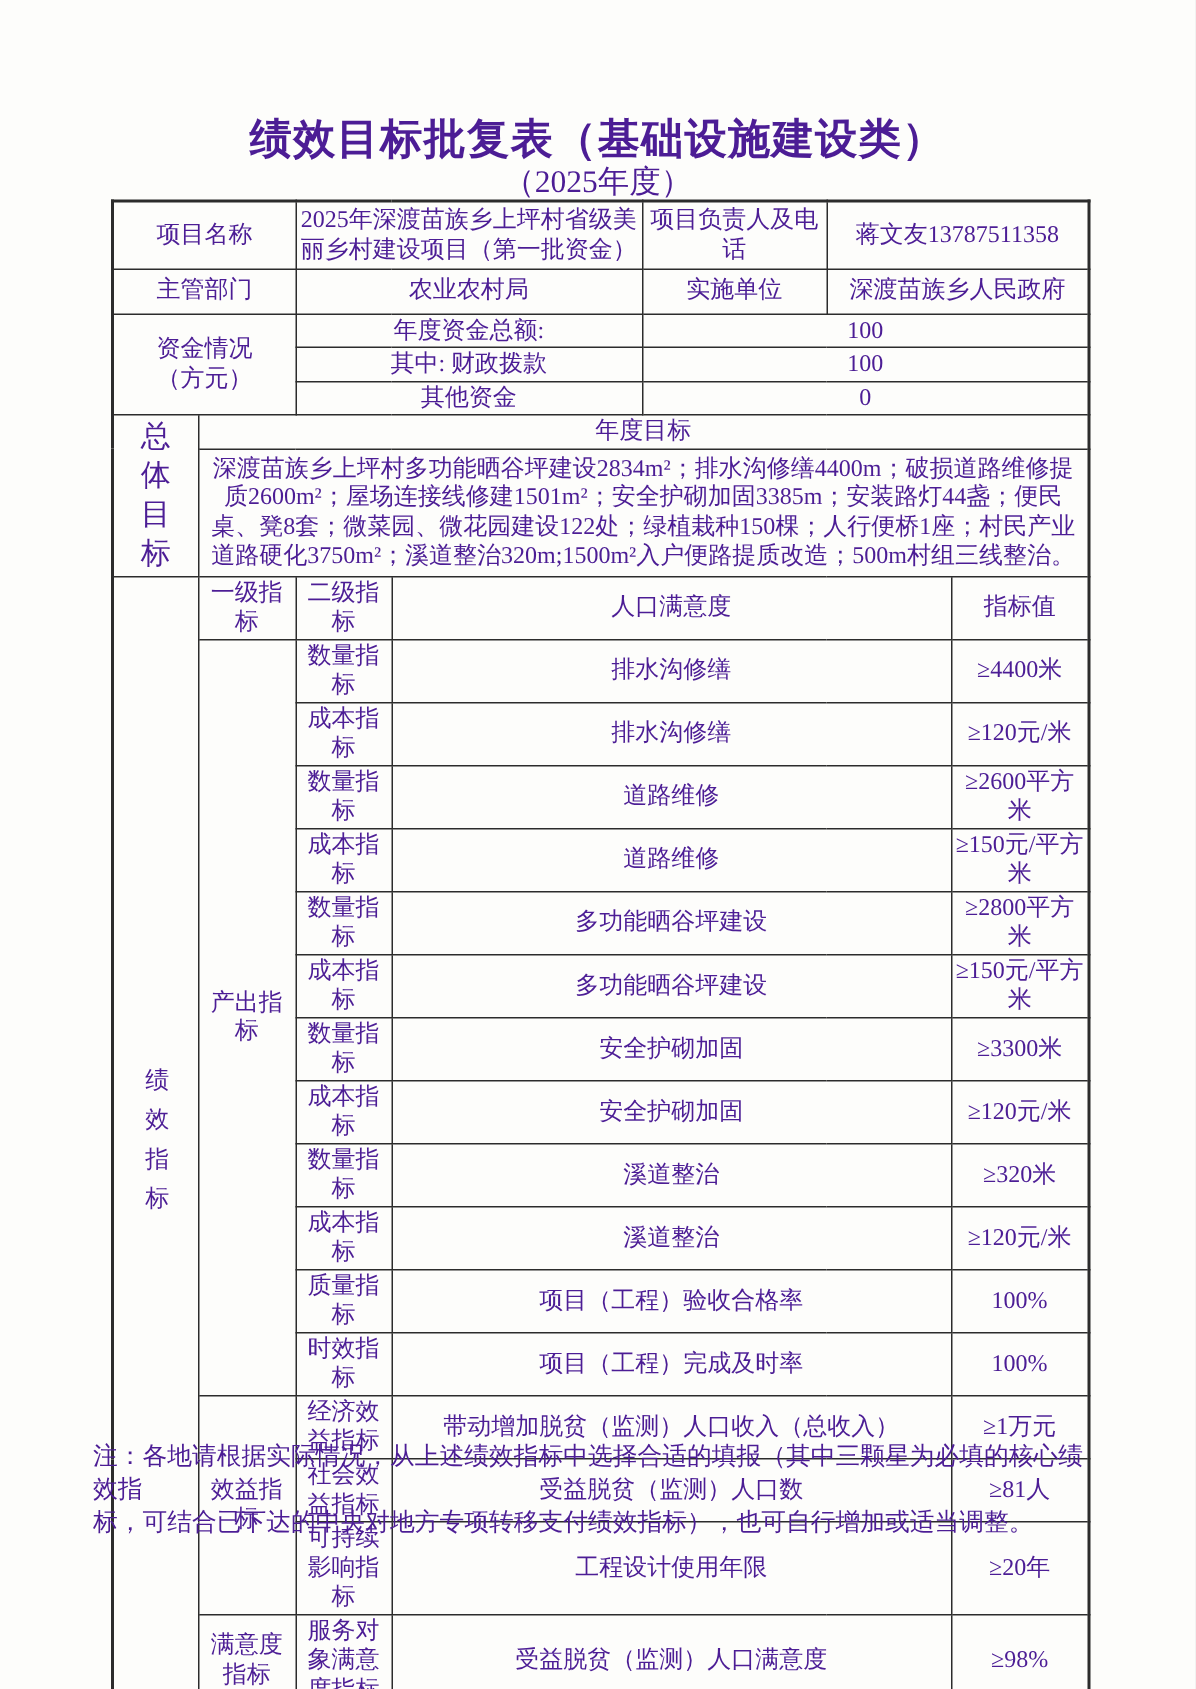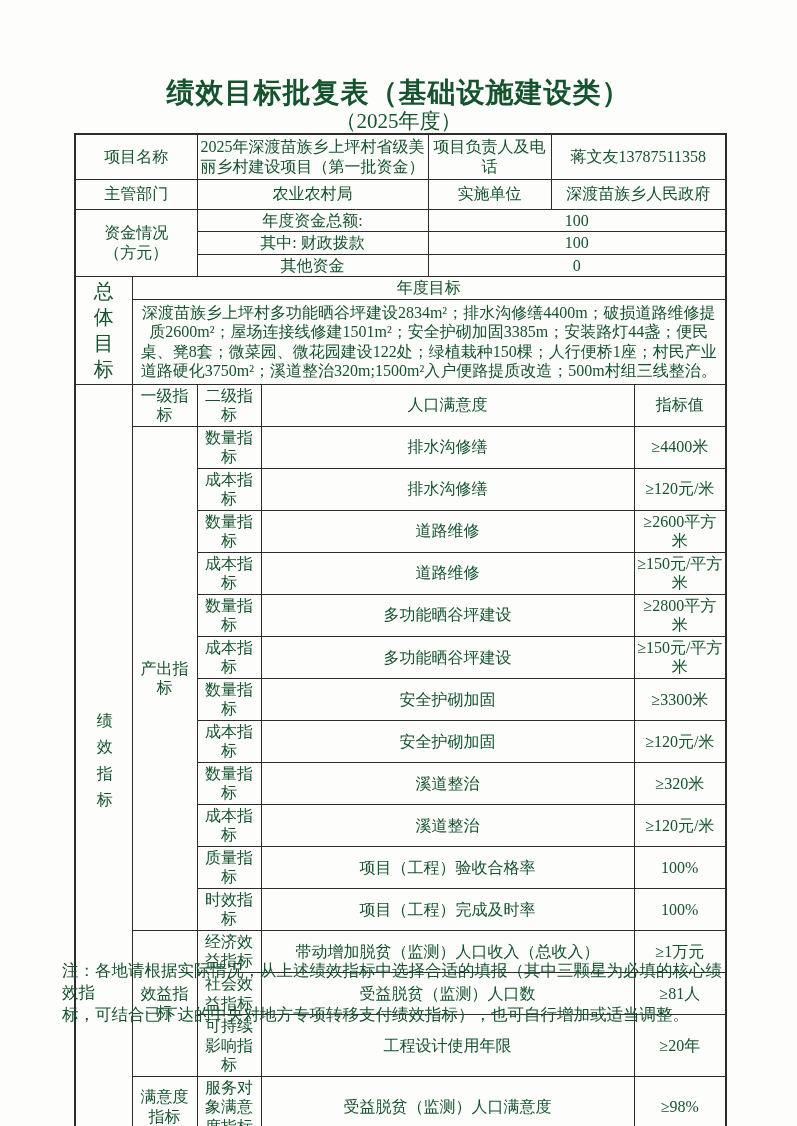--- a/index.html
+++ b/index.html
@@ -4,21 +4,21 @@
 <style>
   * { margin: 0; padding: 0; box-sizing: border-box; }
   html, body { background: #e9e9e9; }
   .page {
     position: relative;
     width: 797px;
     height: 1126px;
     margin: 0 auto;
     background: #fdfdfb;
     font-family: "Liberation Serif", "DejaVu Serif", serif;
-    color: #14532d;
+    color: #4c1d95;
     overflow: hidden;
   }
   .title {
     position: absolute;
     top: 74px; left: 0; right: 0;
     text-align: center;
     font-size: 28px;
     font-weight: bold;
     letter-spacing: 1px;
   }

